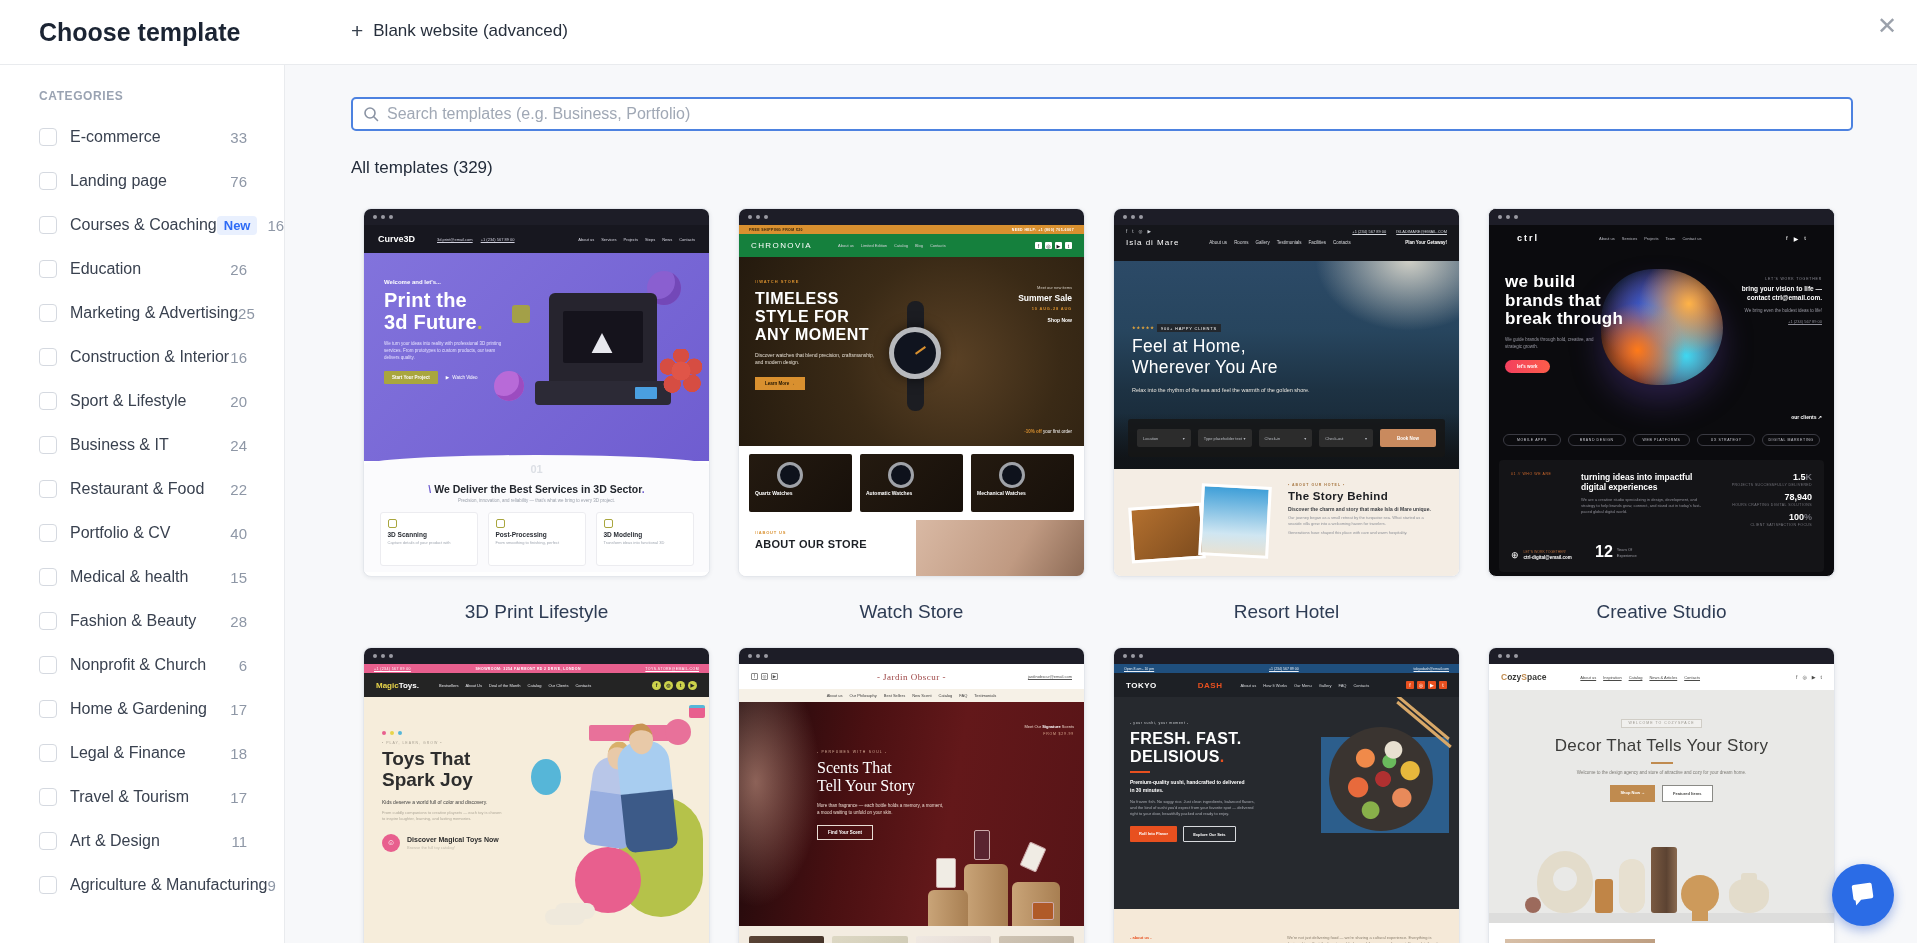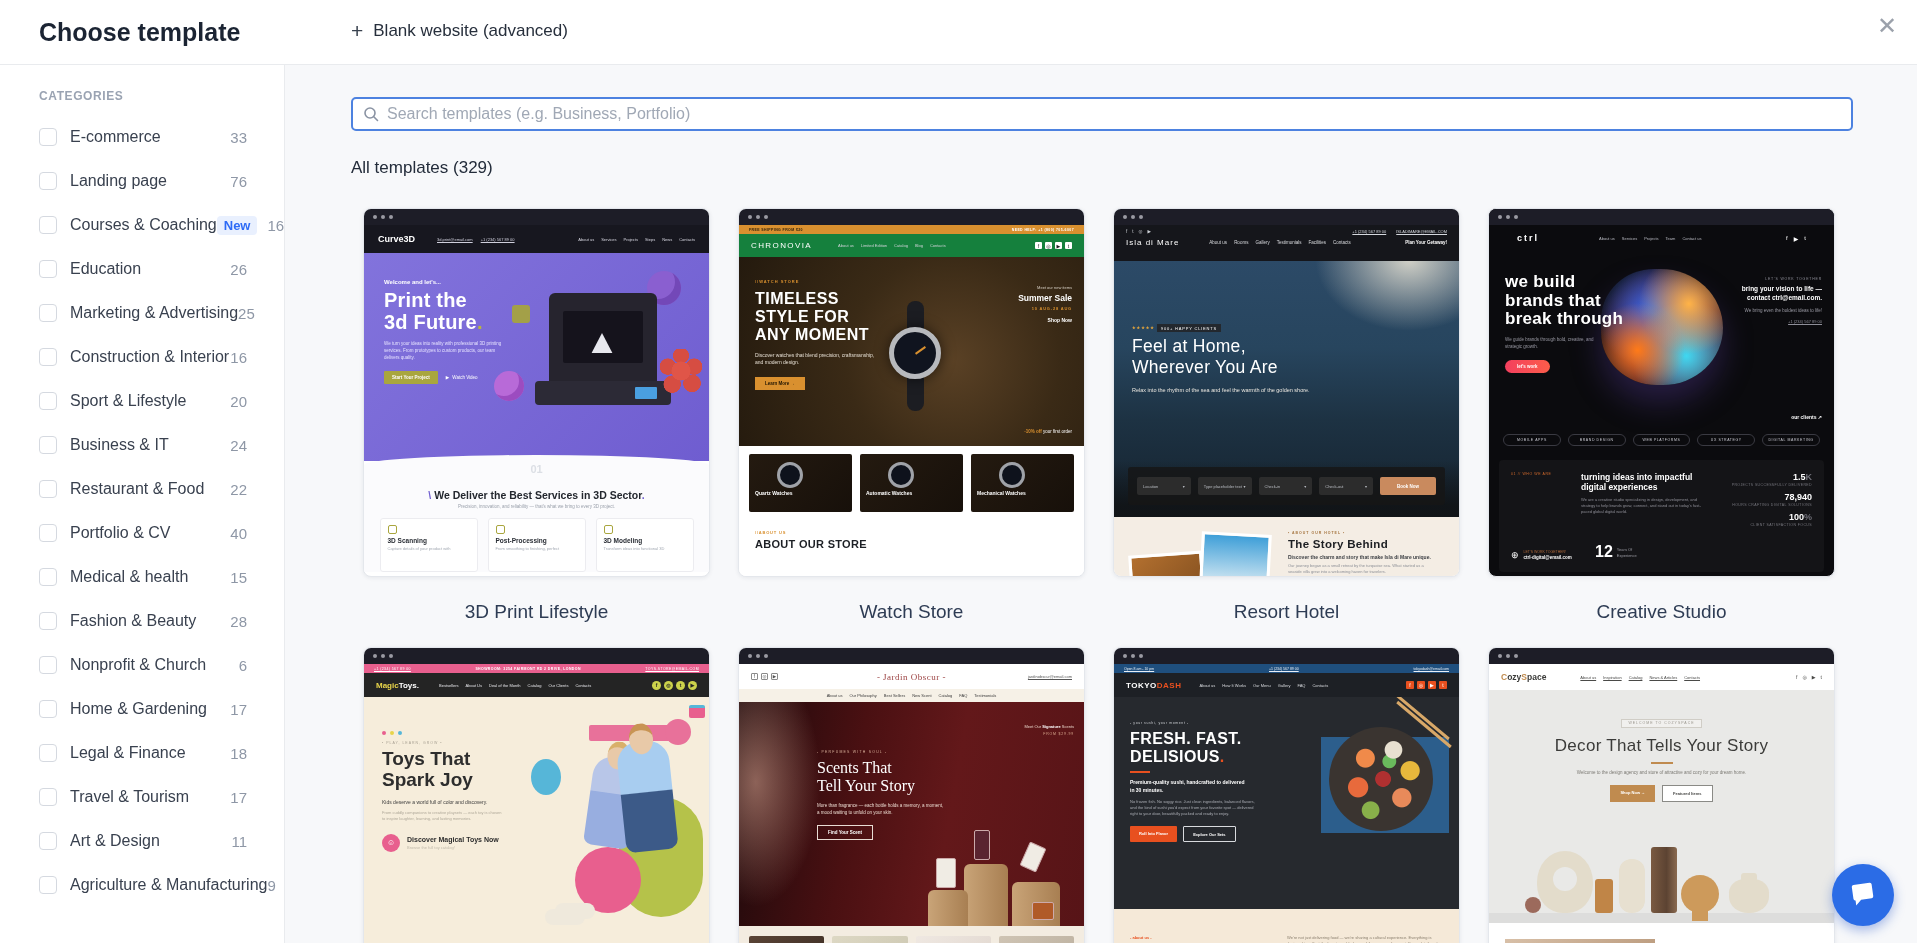--- a/index.html
+++ b/index.html
@@ -78,21 +78,21 @@
   .c1-spike { position:absolute; right:6px; top:96px; width:44px; height:44px;
     background:radial-gradient(circle at 50% 50%, #e05548 30%, transparent 31%),
     radial-gradient(circle at 20% 40%, #d64d42 18%, transparent 19%),
     radial-gradient(circle at 80% 40%, #d64d42 18%, transparent 19%),
     radial-gradient(circle at 30% 80%, #d64d42 18%, transparent 19%),
     radial-gradient(circle at 75% 78%, #d64d42 18%, transparent 19%),
     radial-gradient(circle at 50% 15%, #d64d42 18%, transparent 19%); }
   .c1-sec { height:117px; background:#fbfbfd; text-align:center; padding-top:8px;
     border-radius:50% 50% 0 0 / 10px 10px 0 0; margin-top:-6px; position:relative; }
   .c1-num { font-size:11px; font-weight:800; color:#dcdfe5; }
-  .c1-sect { font-size:10.5px; font-weight:800; color:#23272e; margin-top:14px; }
+  .c1-sect { font-size:10.5px; font-weight:800; color:#23272e; margin-top:8px; }
   .c1-sect em { font-style:normal; color:#6f5dd0; }
   .c1-secsub { font-size:4.5px; color:#9aa0ab; margin-top:3px; }
   .c1-feats { display:flex; gap:10px; justify-content:center; margin-top:9px; }
   .c1-feat { width:98px; height:54px; background:#fff; border:1px solid #ececf0; border-radius:3px;
     text-align:left; padding:6px 7px; }
   .c1-fico { width:9px; height:9px; border:1px solid #a9a63e; border-radius:2px; margin-bottom:3px; }
   .c1-ft { font-size:6.5px; font-weight:700; color:#2a2e35; }
   .c1-fd { font-size:4px; color:#a2a8b2; margin-top:2px; line-height:1.4; }
 
   
@@ -122,36 +122,36 @@
   .c2-r2 { font-size:8.5px; font-weight:700; margin-top:3px; }
   .c2-r3 { font-size:4px; color:#d9902f; font-weight:700; letter-spacing:.8px; margin-top:3px; }
   .c2-r4 { font-size:5px; font-weight:700; margin-top:6px; }
   .c2-note { position:absolute; right:12px; bottom:12px; font-size:4.5px; color:#fff; }
   .c2-note b { color:#d9902f; }
   .c2-cats { height:74px; background:#fff; display:flex; gap:8px; padding:8px 10px; }
   .c2-cat { flex:1; background:linear-gradient(135deg,#241a10,#17100a); border-radius:2px; position:relative; }
   .c2-cat i { position:absolute; left:28px; top:8px; width:26px; height:26px; border-radius:50%;
     background:#0e121c; border:3px solid #9fa2a8; }
   .c2-cat span { position:absolute; left:6px; bottom:16px; color:#fff; font-size:5px; font-weight:700; }
-  .c2-about { height:56px; background:#fff; display:flex;flex-direction:column; }
+  .c2-about { height:56px; background:#fff; display:flex; }
   .c2-ab-l { flex:1; padding:10px 0 0 16px; }
   .c2-abk { font-size:4px; color:#d9902f; font-weight:700; letter-spacing:.8px; }
   .c2-abt { font-size:11px; font-weight:700; color:#1d2025; margin-top:3px; letter-spacing:.3px; }
   .c2-ab-r { width:168px; background:linear-gradient(120deg,#d9b9a4,#c09a82 60%,#8c6a55); }
 
   
   .c3-head { height:36px; background:#15161b; color:#fff; padding:4px 12px 0; }
   .c3-toprow { display:flex; justify-content:space-between; align-items:center; }
   .c3-soc { display:flex; gap:5px; font-size:4.5px; color:#cfd2d8; }
   .c3-links { display:flex; gap:10px; font-size:4px; color:#d5d8de; text-decoration:underline; }
   .c3-navrow { display:flex; align-items:center; margin-top:4px; }
   .c3-logo { font-size:8px; letter-spacing:1px; }
   .c3-navrow .tnav { margin-left:30px; } .c3-navrow .tnav span { color:#d8dade; font-size:4.5px; }
   .c3-cta { margin-left:auto; font-size:4.5px; font-weight:700; }
-  .c3-hero { height:256px; position:relative; color:#fff; padding:64px 0 0 18px; overflow:hidden;
+  .c3-hero { height:208px; position:relative; color:#fff; padding:64px 0 0 18px; overflow:hidden;
     background:linear-gradient(180deg,#2c4a67 0%,#27455e 34%,#1d3243 62%,#15222e 100%); }
   .c3-hero::before { content:""; position:absolute; right:-30px; top:-40px; width:200px; height:130px;
     background:radial-gradient(ellipse at 60% 30%, rgba(238,232,216,.85) 0%, rgba(238,232,216,0) 55%); }
   .c3-hero::after { content:""; position:absolute; left:0; right:0; bottom:0; height:56px;
     background:linear-gradient(180deg, rgba(20,26,30,0) 0%, rgba(16,18,20,.85) 80%); }
   .c3-badge { font-size:4px; } .c3-badge b { color:#e0a33c; letter-spacing:1px; }
   .c3-badge span { background:#23282e; padding:1.5px 4px; margin-left:2px; letter-spacing:.8px; }
   .c3-title { font-size:17.5px; font-weight:500; line-height:1.2; margin-top:6px; letter-spacing:.3px; }
   .c3-text { font-size:5.5px; color:#e9e6df; margin-top:9px; }
   .c3-book { position:absolute; left:14px; right:14px; bottom:12px; height:38px; background:rgba(22,22,22,.82);
@@ -279,21 +279,21 @@
   .c6-bottle.w { background:#f0ece4; }
   .c6-thumbs { height:111px; background:#f3ece1; display:flex; gap:8px; padding:10px; }
   .c6-thumb { flex:1; border-radius:2px; }
 
   
   .c7-bar { height:9px; background:#1f4f7e; display:flex; justify-content:space-between; align-items:center;
     padding:0 10px; font-size:3.5px; color:#e8eef5; }
   .c7-bar span { text-decoration:underline; }
   .c7-nav { height:24px; background:#1d2025; display:flex; align-items:center; padding:0 12px; }
   .c7-logo { font-size:8px; font-weight:800; color:#fff; letter-spacing:.5px; }
-  .c7-logo b { color:#e8501f; }
+  .c7-logo b { color:#e8501f;margin-left:41px; }
   .c7-nav .tnav { margin-left:18px; } .c7-nav .tnav span { color:#d8dade; }
   .c7-soc { margin-left:auto; display:flex; gap:3px; }
   .c7-soc i { width:8px; height:8px; background:#e8501f; border-radius:1px; color:#fff; font-size:5px;
     font-style:normal; display:flex; align-items:center; justify-content:center; }
   .c7-hero { height:212px; background:#26292e; position:relative; color:#fff; padding:24px 0 0 16px; overflow:hidden; }
   .c7-kick { font-size:3.5px; color:#c8cbd0; letter-spacing:.6px; }
   .c7-title { font-size:16px; font-weight:800; line-height:1.1; margin-top:5px; letter-spacing:.4px; }
   .c7-title em { font-style:normal; color:#e8501f; }
   .c7-rule { width:20px; height:2px; background:#e8501f; margin:6px 0; }
   .c7-sub { font-size:5px; font-weight:700; width:120px; line-height:1.5; }

